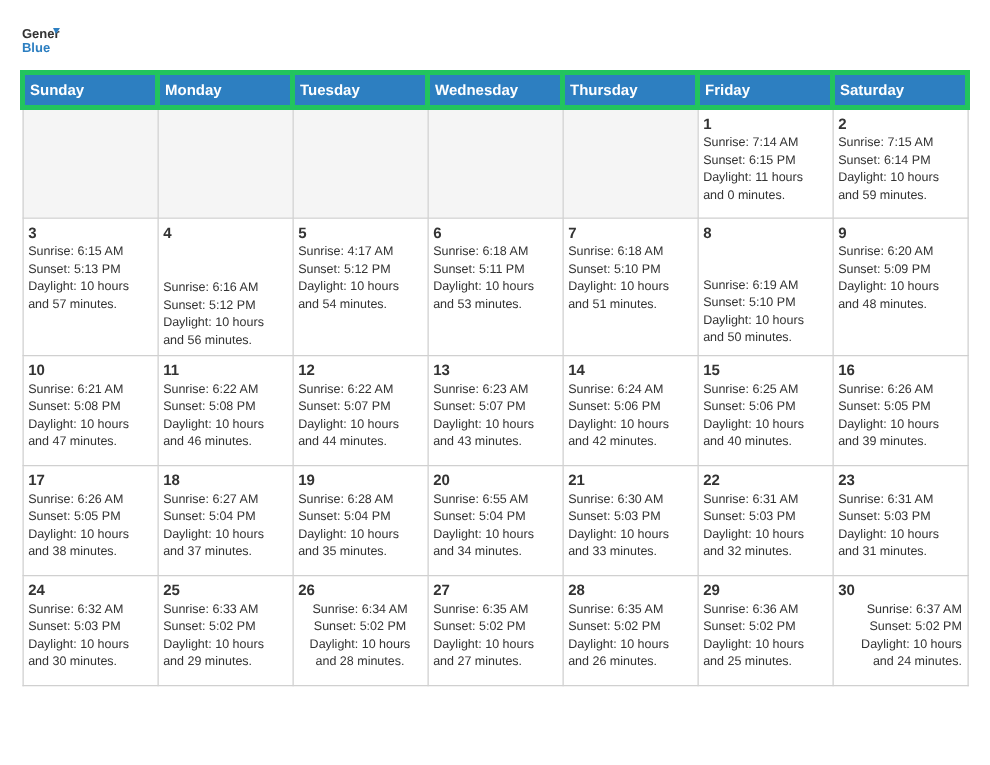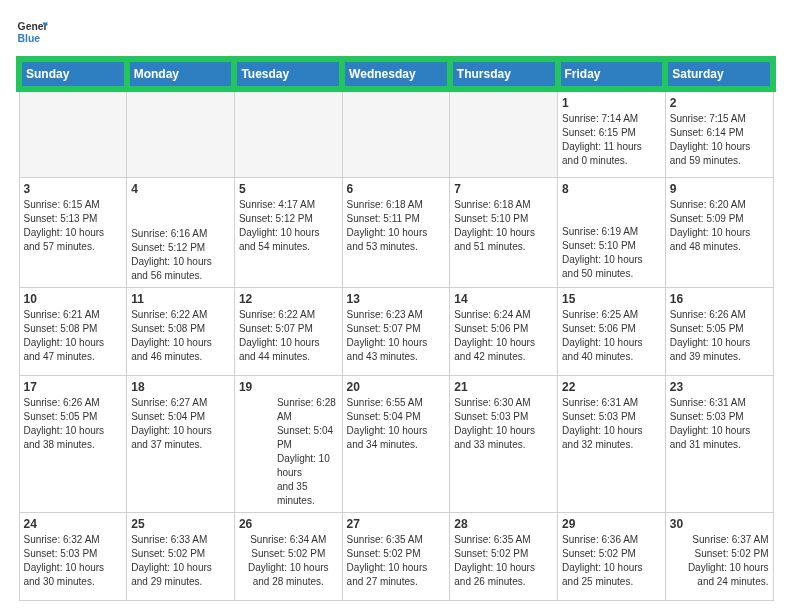--- a/index.html
+++ b/index.html
@@ -42,21 +42,21 @@
       border-collapse: collapse;
       table-layout: fixed;
     }
     .calendar th {
       background: #2d7fc1;
       color: #fff;
       font-size: 12px;
       font-weight: bold;
       padding: 5px 4px;
       text-align: left;
-      border: 6px solid #22c55e;
+      border: 4px solid #22c55e;
     }
     .calendar td {
       vertical-align: top;
       border: 1px solid #d0d0d0;
       padding: 4px 4px 4px 4px;
       font-size: 10px;
       color: #333;
       height: 88px;
       background: #fff;
     }
@@ -238,21 +238,21 @@
         </td>
         <td>
           <span class="day-number">18</span>
           <div class="day-info" style="white-space: pre-line;">Sunrise: 6:27 AM
 Sunset: 5:04 PM
 Daylight: 10 hours
 and 37 minutes.</div>
         </td>
         <td>
           <span class="day-number">19</span>
-          <div class="day-info" style="white-space: pre-line; margin-left: 38px;">Sunrise: 6:28 AM
+          <div class="day-info" style="white-space: pre-line;">Sunrise: 6:28 AM
 Sunset: 5:04 PM
 Daylight: 10 hours
 and 35 minutes.</div>
         </td>
         <td>
           <span class="day-number">20</span>
           <div class="day-info" style="white-space: pre-line;">Sunrise: 6:55 AM
 Sunset: 5:04 PM
 Daylight: 10 hours
 and 34 minutes.</div>

